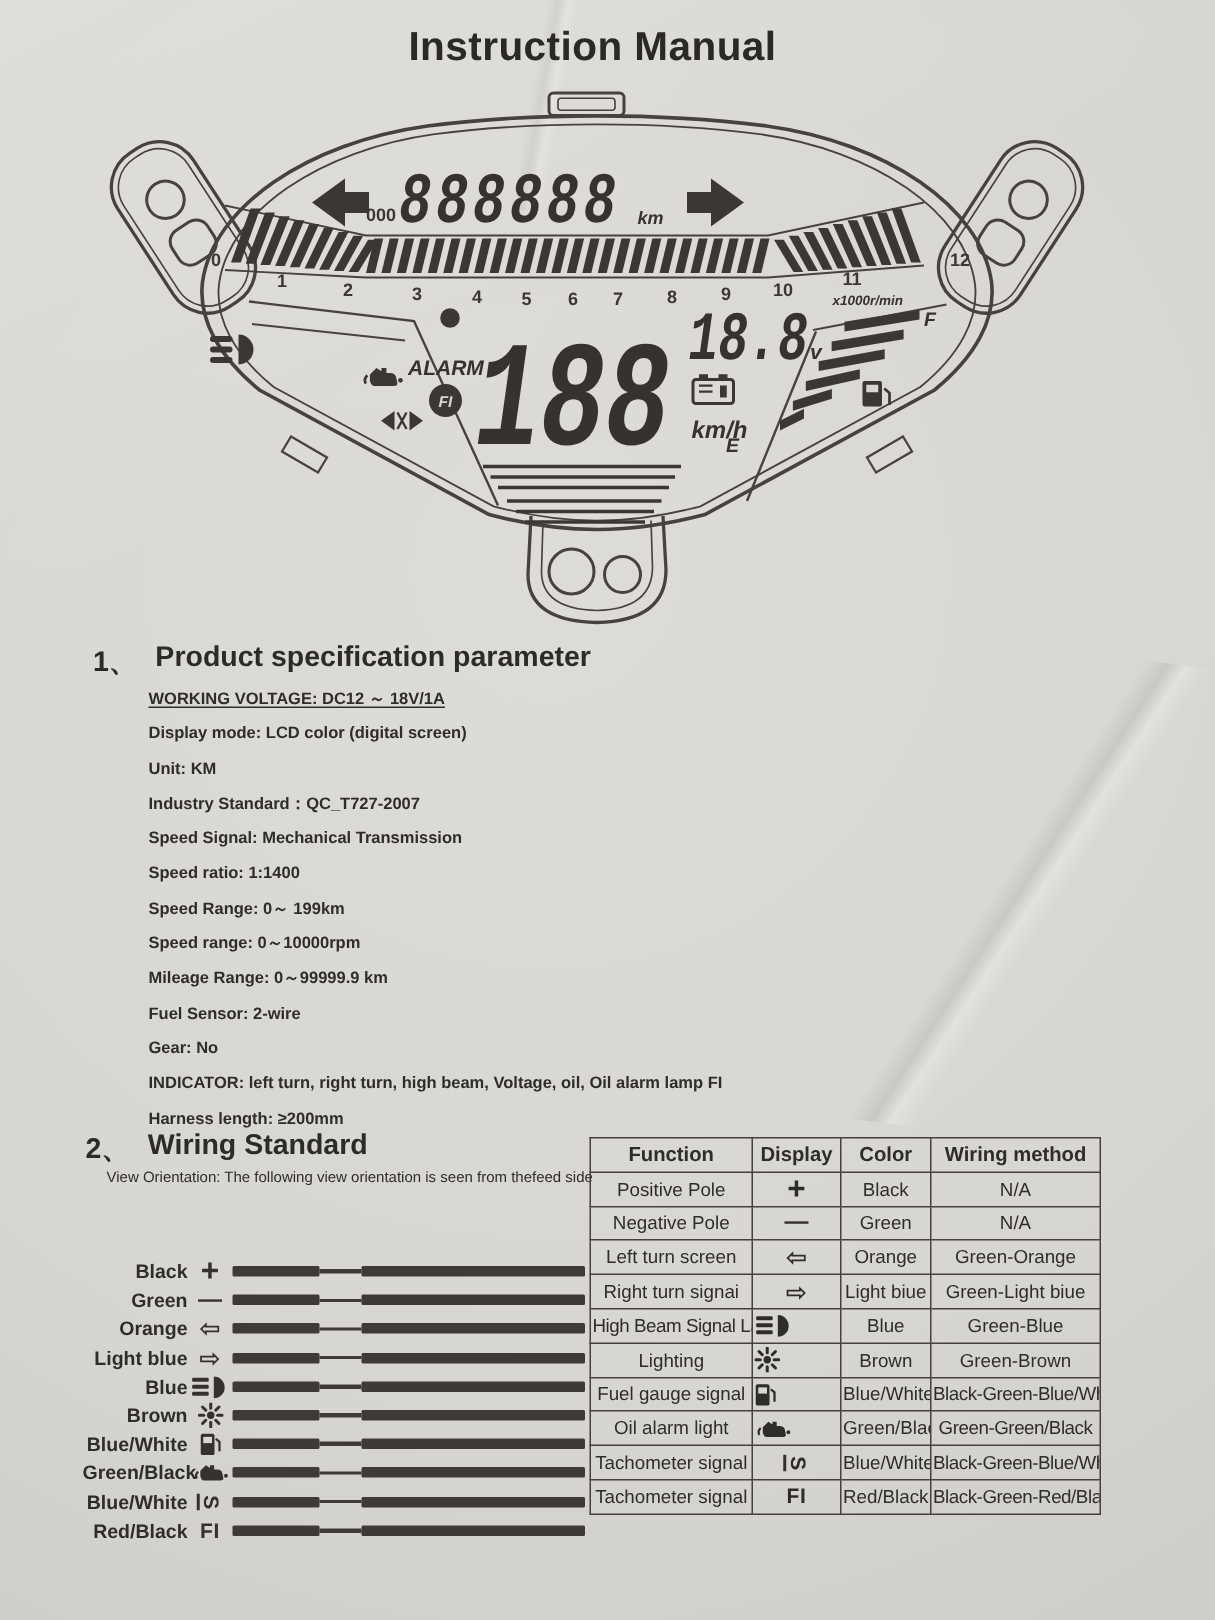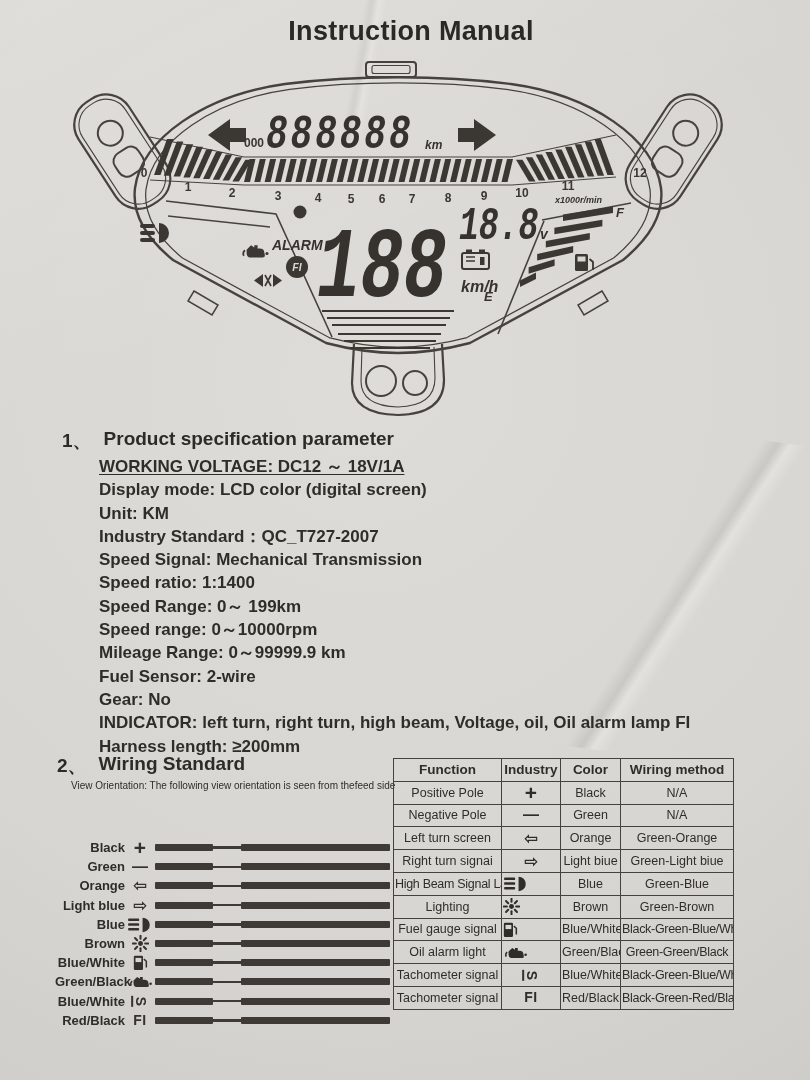--- a/index.html
+++ b/index.html
@@ -11,32 +11,32 @@
     font-family:"Liberation Sans","DejaVu Sans",sans-serif;
     color:#2f2d2a;
   }
   .crease{position:absolute;pointer-events:none;}
   .c1{left:560px;top:430px;width:240px;height:330px;
       background:linear-gradient(115deg,rgba(0,0,0,0) 46%,rgba(0,0,0,.07) 50%,rgba(255,255,255,.25) 53%,rgba(0,0,0,0) 57%);
       transform:rotate(8deg);}
   .c2{left:250px;top:0px;width:220px;height:140px;
       background:linear-gradient(100deg,rgba(0,0,0,0) 47%,rgba(0,0,0,.05) 50%,rgba(255,255,255,.2) 53%,rgba(0,0,0,0) 56%);}
   .page-title{
-    position:absolute; left:16px; top:16px; width:790px; text-align:center;
+    position:absolute; left:0; top:16px; width:790px; text-align:center;
     font-size:27px; font-weight:700; letter-spacing:.3px; color:#2b2926; margin:0;
   }
   .gauge{position:absolute; left:70px; top:53px; width:660px; height:380px;}
   .seg{font-family:"Liberation Mono","DejaVu Sans Mono",monospace;font-weight:bold;font-style:italic;fill:#36332f;}
   .glabel{font-family:"Liberation Sans","DejaVu Sans",sans-serif;font-weight:bold;font-style:italic;fill:#36332f;}
   .gnum{font-family:"Liberation Sans",sans-serif;font-weight:bold;fill:#3b3733;font-size:12px;text-anchor:middle;}
 
   .sec-head{position:absolute;display:flex;gap:12px;font-weight:700;font-size:19px;color:#2d2b28;}
   .sec1-head{left:62px;top:428px;}
   .sec2-head{left:57px;top:753px;}
-  .specs{position:absolute;left:99px;top:455px;font-size:17px;font-weight:600;line-height:23.3px;color:#2f2d2a;}
+  .specs{position:absolute;left:99px;top:455px;font-size:11px;font-weight:600;line-height:23.3px;color:#2f2d2a;}
   .specs .u{text-decoration:underline;text-underline-offset:2px;}
   .sec2-sub{position:absolute;left:71px;top:780px;font-size:10px;font-weight:400;color:#2f2d2a;}
 
   .legend{position:absolute;left:55px;top:838px;width:335px;}
   .legend-row{display:flex;align-items:center;height:19.2px;}
   .legend-label{width:70px;text-align:right;font-size:13px;font-weight:600;color:#2f2d2a;flex:0 0 auto;}
   .legend-sym{width:30px;text-align:center;flex:0 0 auto;color:#35322e;display:flex;justify-content:center;align-items:center;}
   .wire{display:flex;align-items:center;flex:1 1 auto;}
   .wire .b1{width:58px;height:7px;background:#3e3a36;border-radius:1px;flex:0 0 auto;}
   .wire .cn{width:28px;height:2.5px;background:#3e3a36;flex:0 0 auto;}
@@ -402,21 +402,21 @@
   <table class="wiretable">
     <colgroup>
         <col class="c-func">
         <col class="c-sym">
         <col class="c-col">
         <col class="c-wir">
       </colgroup>
     <tbody>
         <tr>
       <th>Function</th>
-      <th>Industry</th>
+      <th>Display</th>
       <th>Color</th>
       <th>Wiring method</th>
     </tr>
     <tr>
       <td>Positive Pole</td>
       <td class="symcell"><span class="sym plus">+</span></td>
       <td>Black</td>
       <td>N/A</td>
     </tr>
     <tr>

